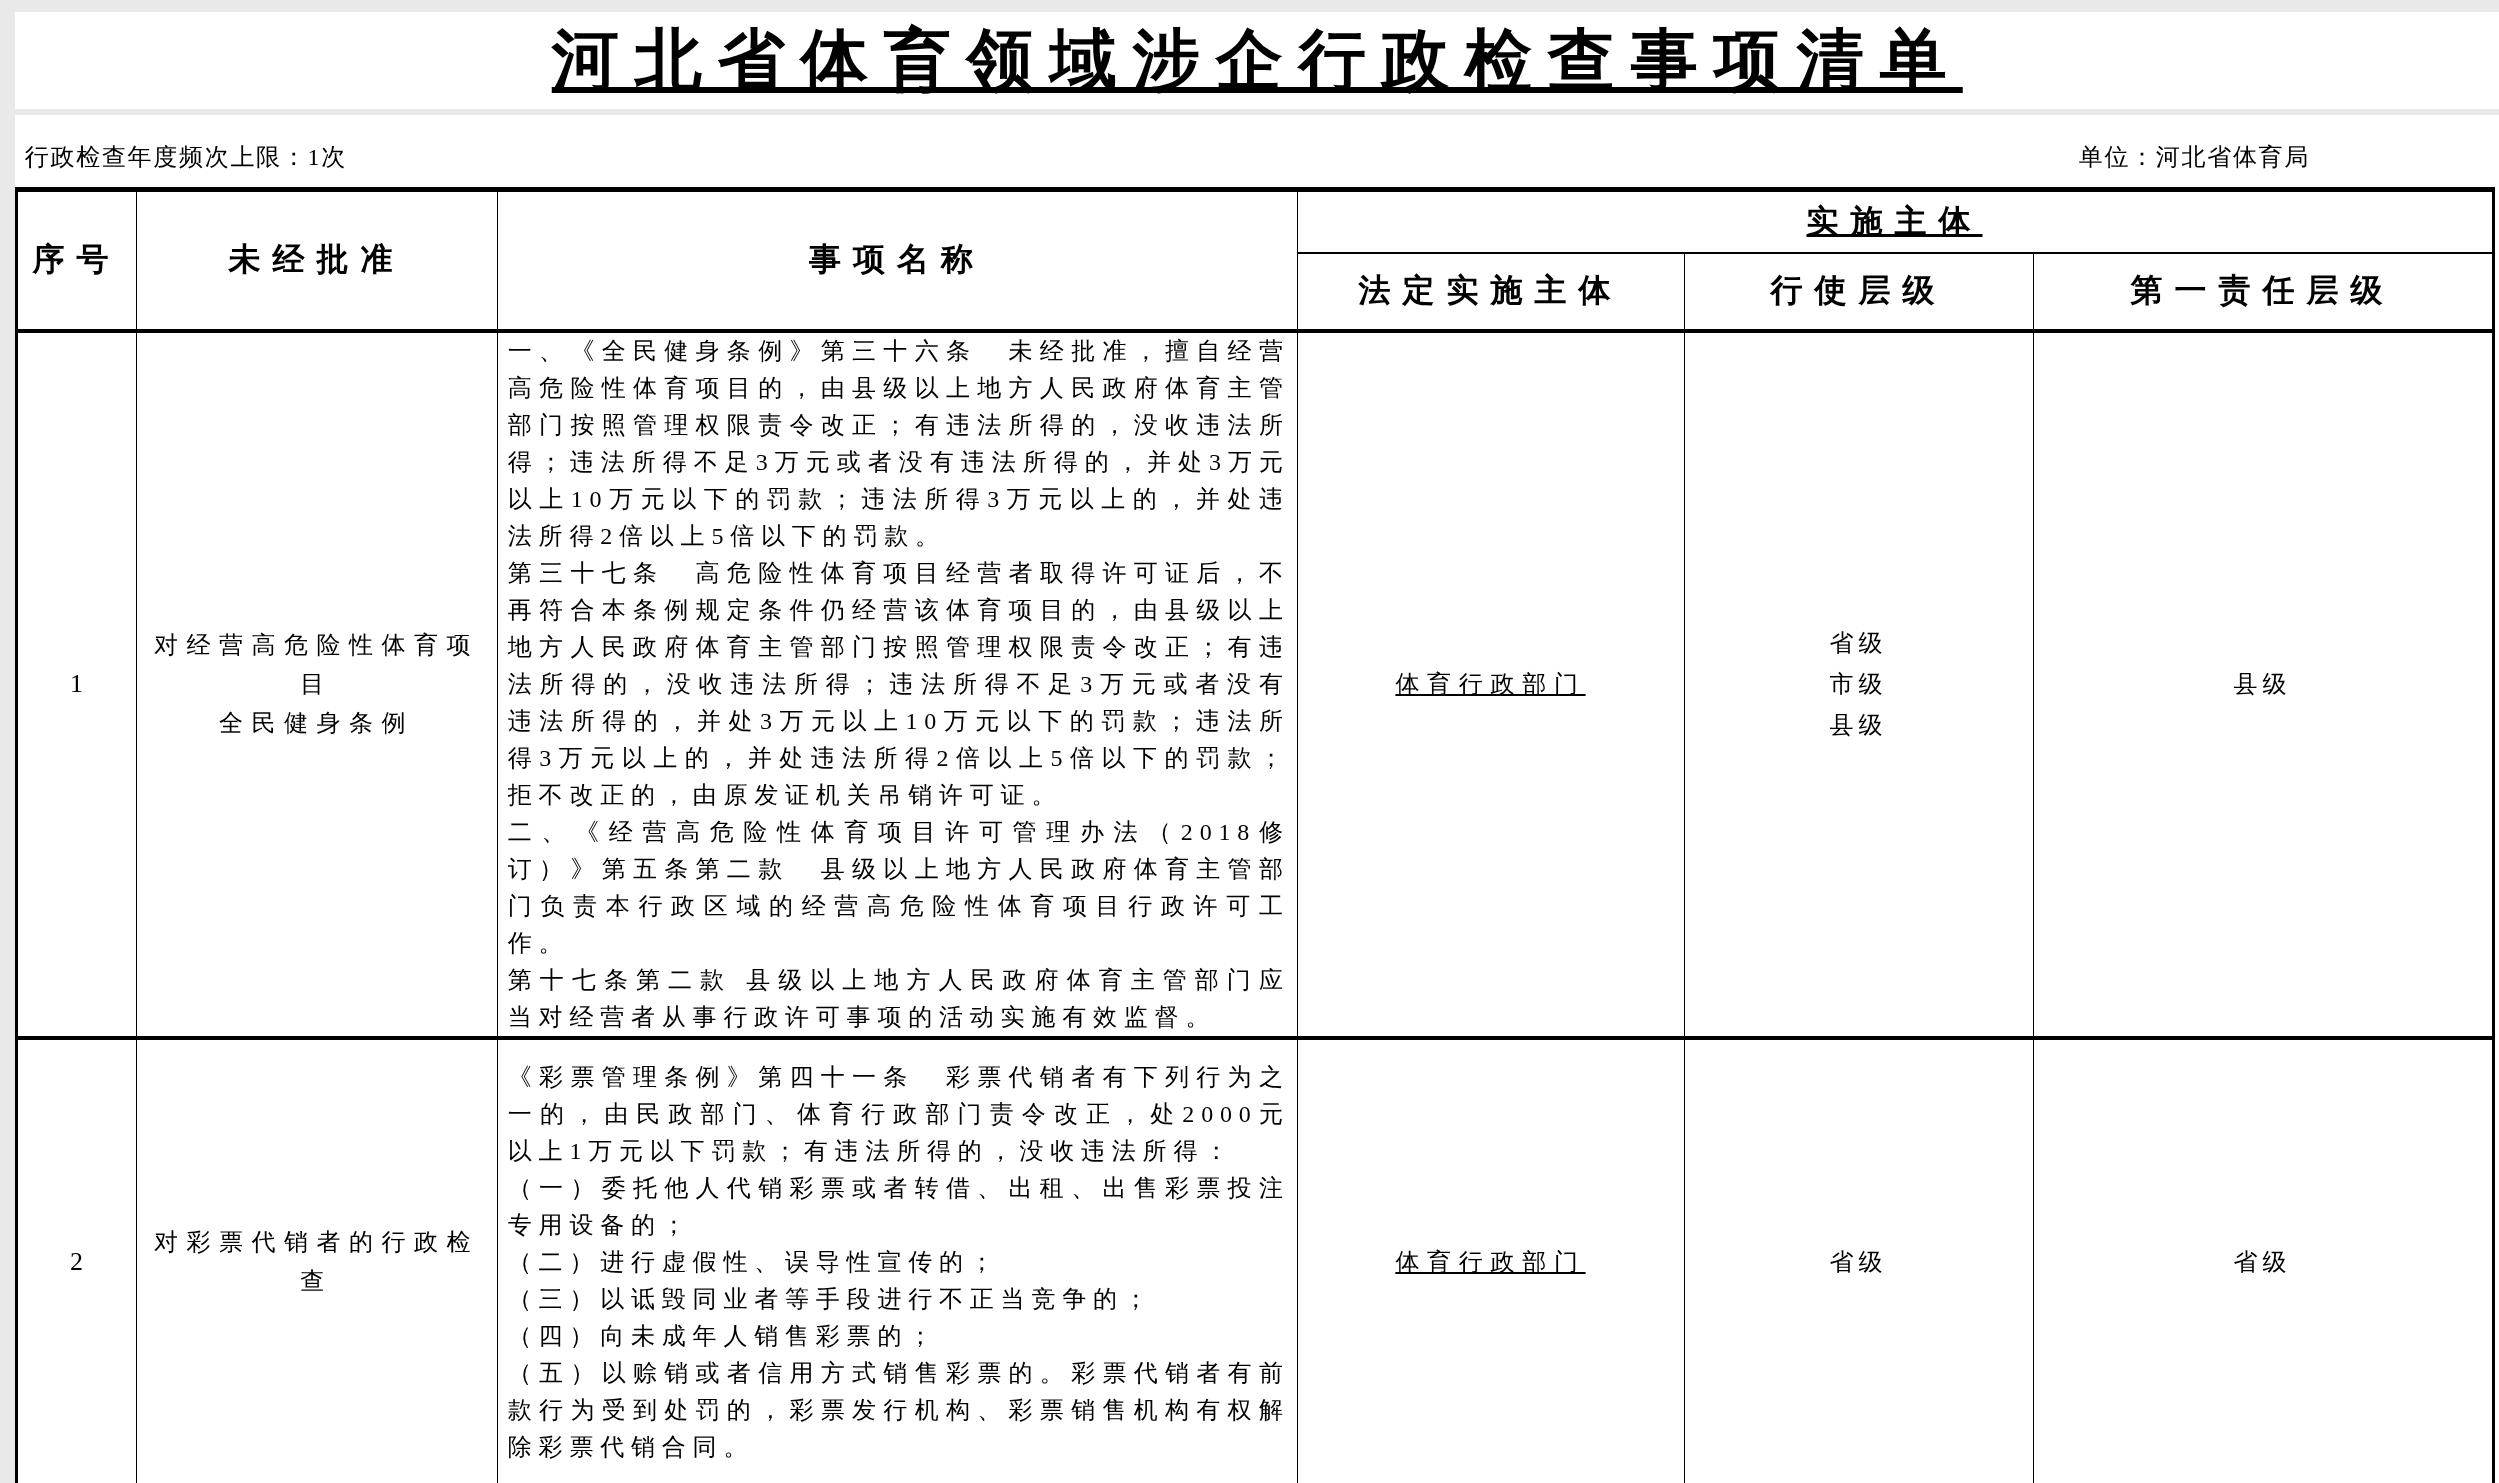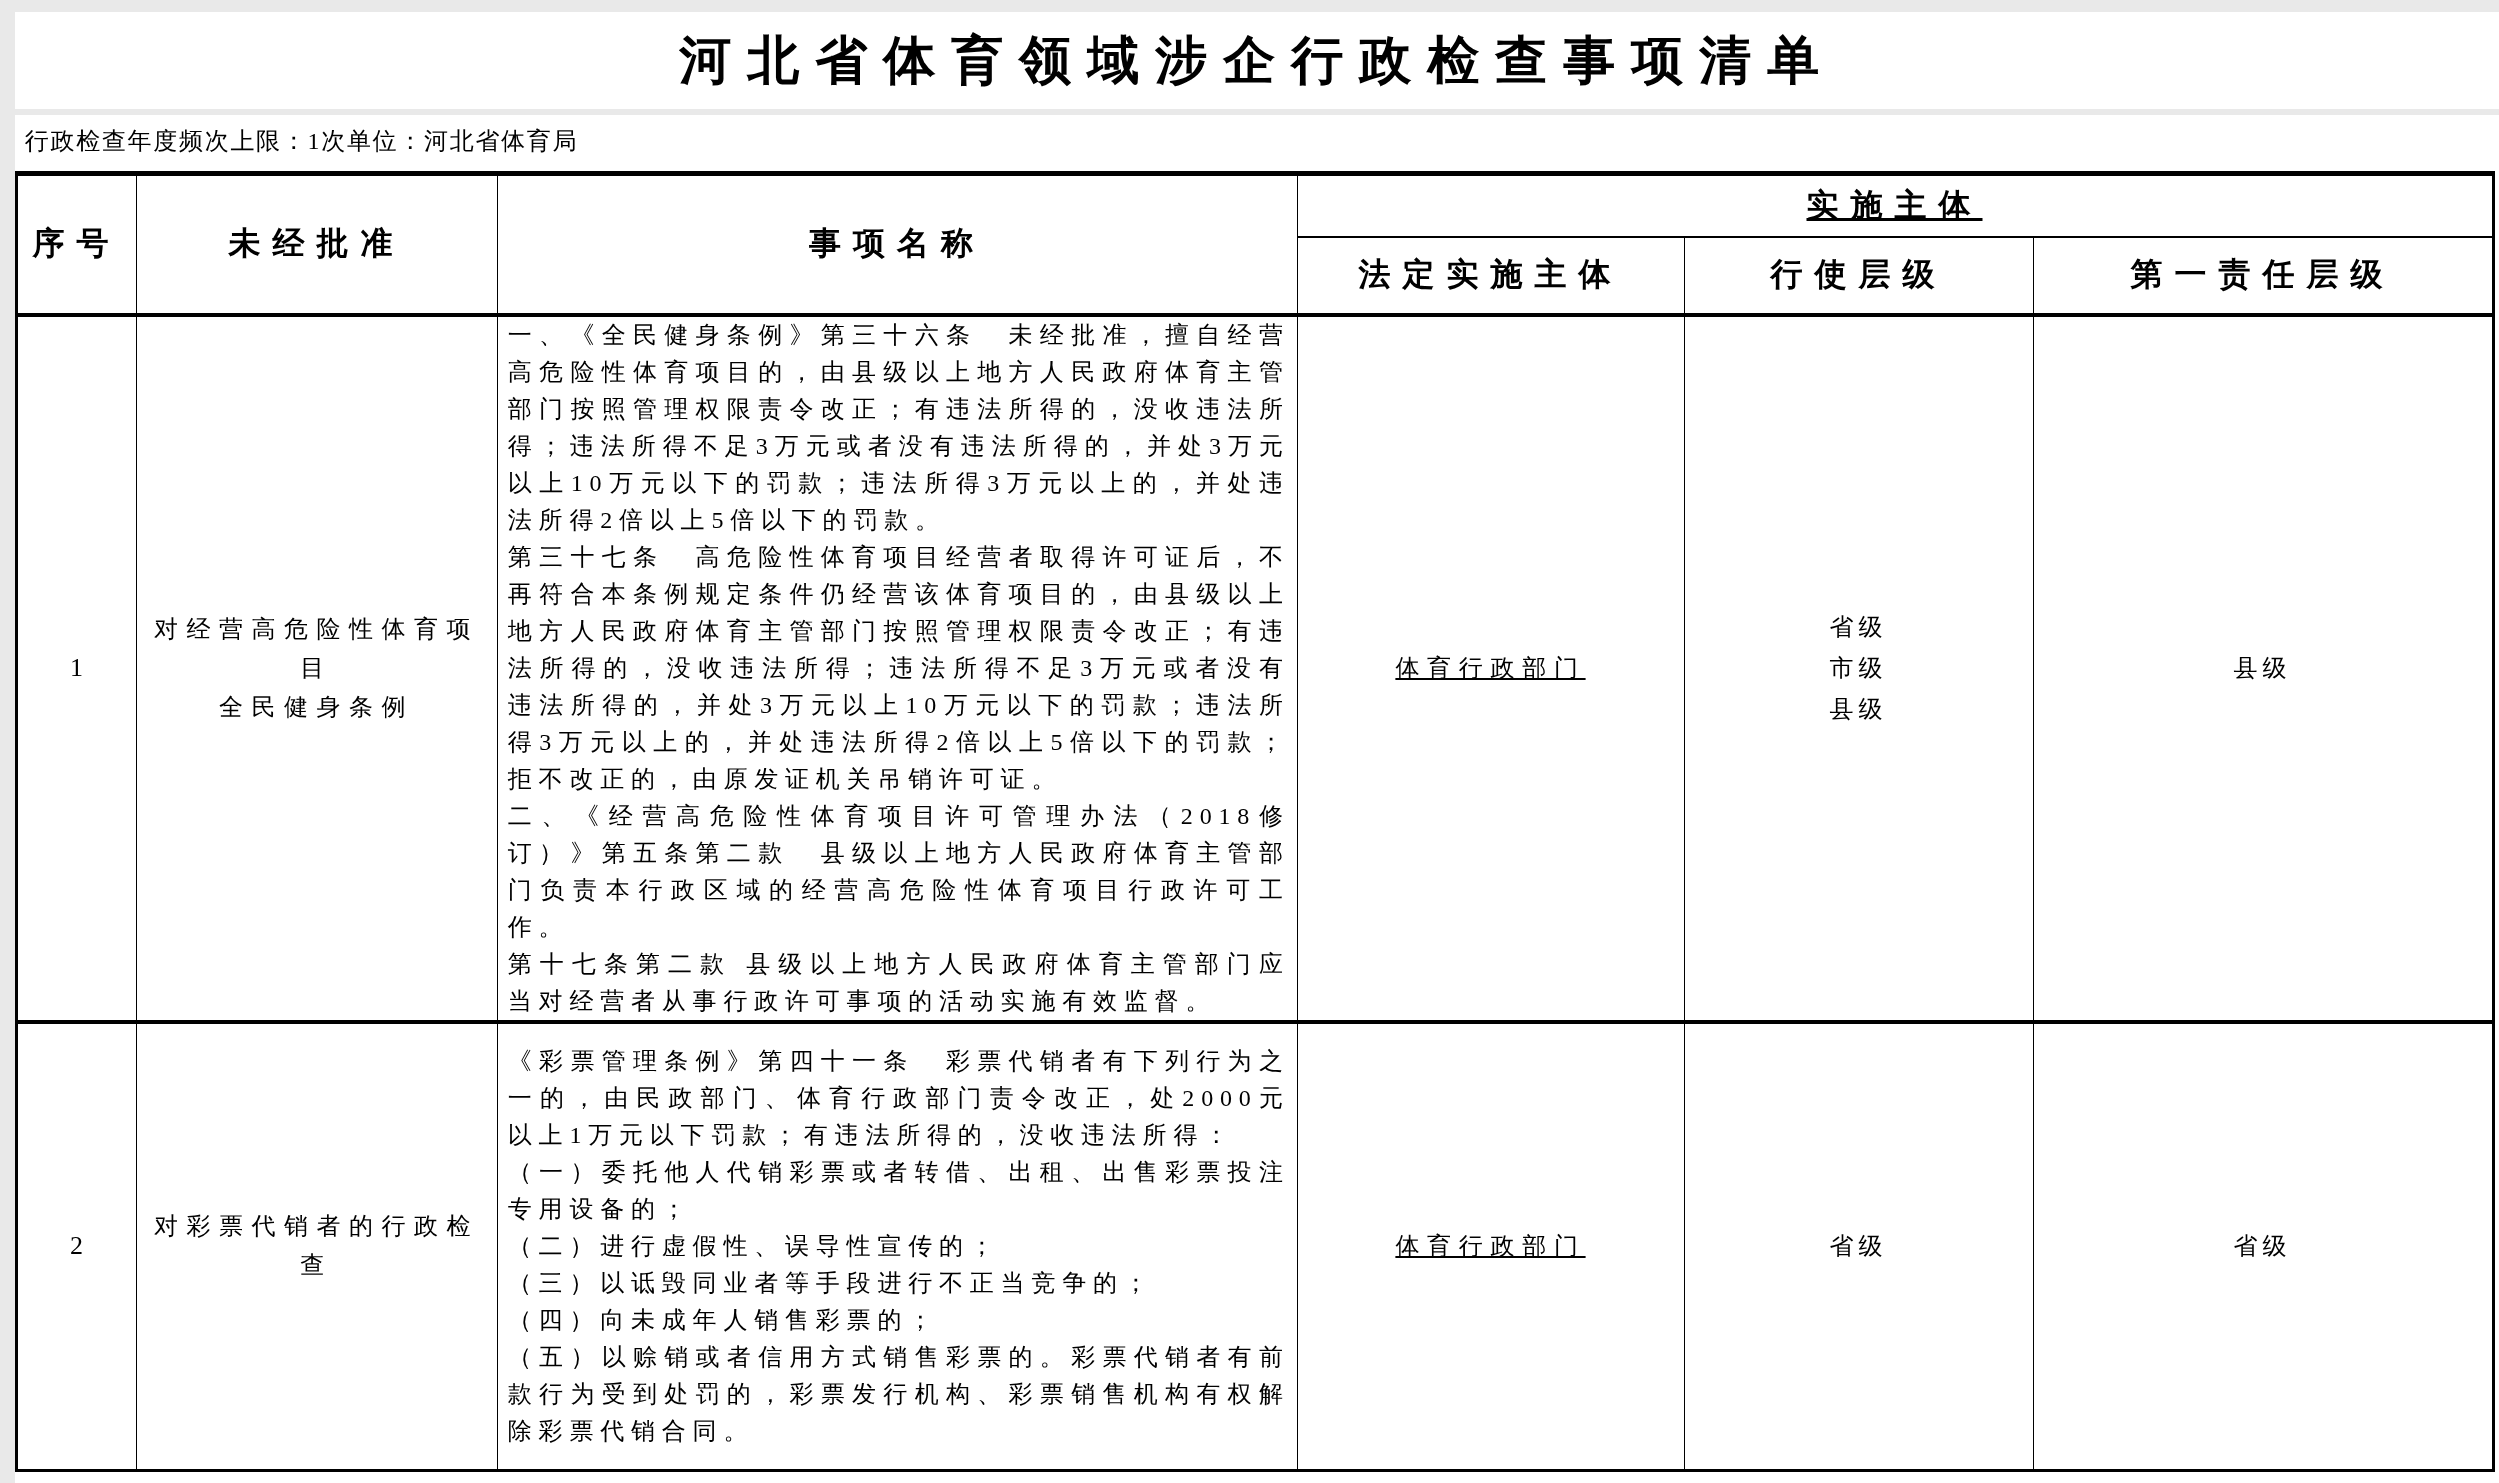--- a/index.html
+++ b/index.html
@@ -20,36 +20,37 @@
   .sheet{
     position:absolute;
     left:14.5px; top:12px; right:0; bottom:0;
     background:var(--sheet-bg);
   }
   .title-row{
     height:97px;
     display:flex;align-items:center;justify-content:center;
   }
   .doc-title{
-    font-size:52px;
+    font-size:67px;
     font-weight:bold;
     letter-spacing:16px;
     font-family:"Liberation Serif","DejaVu Serif",serif;
     white-space:nowrap;
+    text-decoration:underline;
   }
   .band-divider{
     position:absolute;
     left:-14.5px; top:97px;
     width:2500px; height:6px;
     background:var(--page-bg);
   }
   .meta-row{
-    margin-top:2px;
+    margin-top:18px;
     height:60px;
-    display:flex;align-items:center;
+    display:flex;align-items:center;justify-content:space-between;
     padding-left:10.3px;
     padding-right:190px;
     font-size:24px;
     letter-spacing:1.7px;
   }
   table.sheet-table{
     border-collapse:collapse;
     table-layout:fixed;
     width:2477px;
     border:3.4px solid var(--border);

